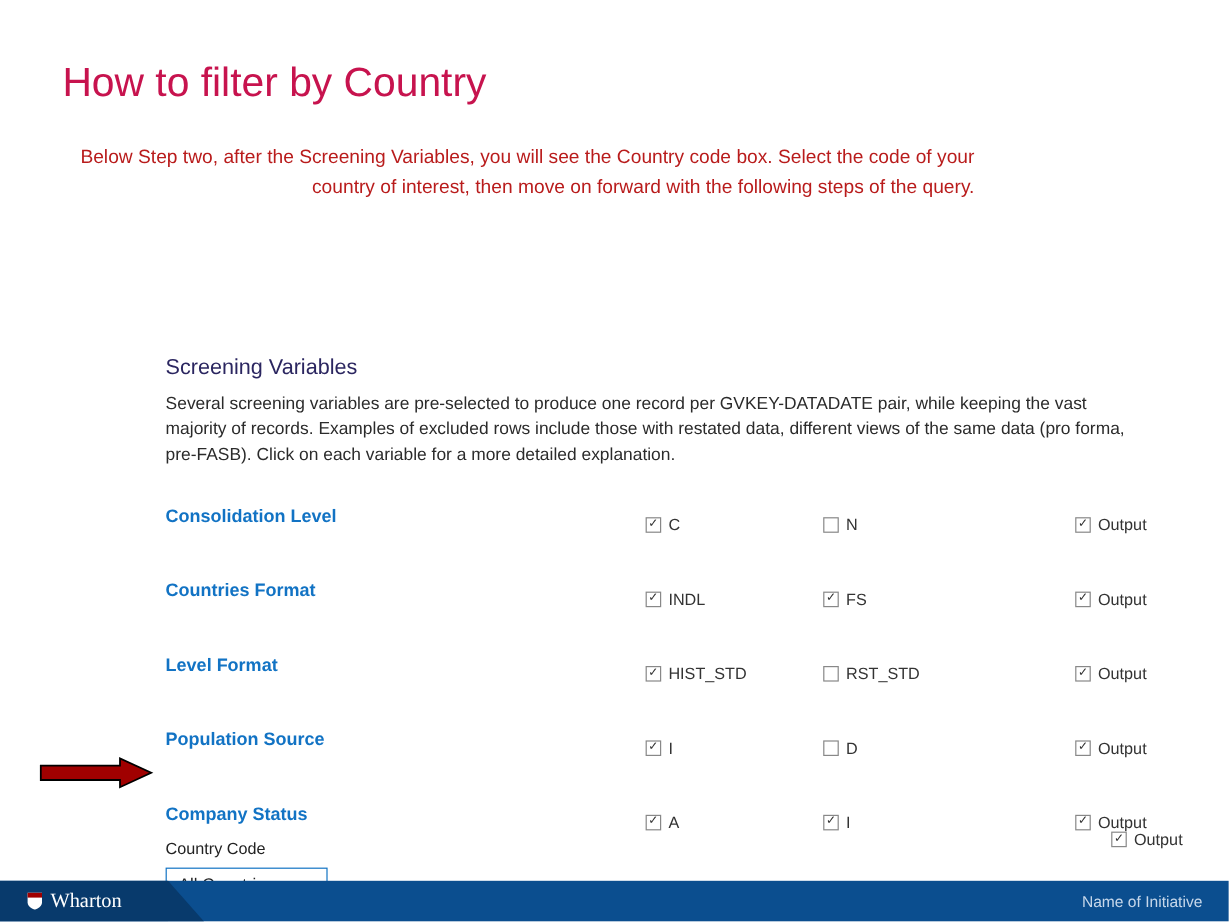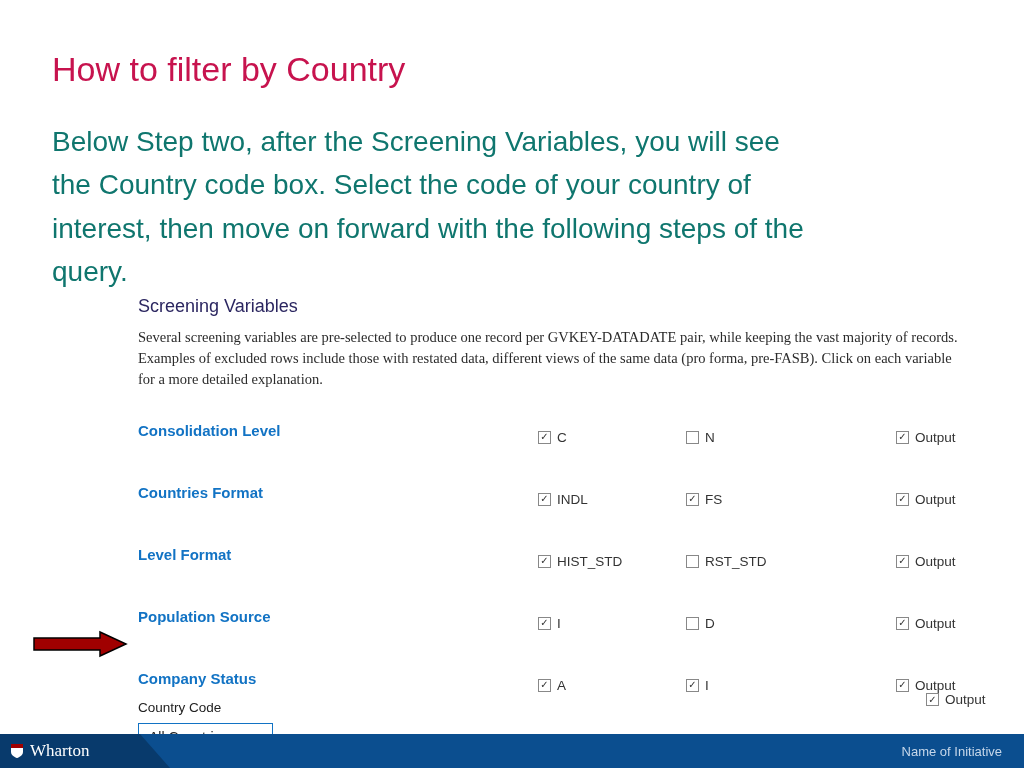--- a/index.html
+++ b/index.html
@@ -1,37 +1,37 @@
 <!DOCTYPE html>
 <html><head>
 <meta charset="utf-8">
 <style>
   * { box-sizing: border-box; margin: 0; padding: 0; }
   html, body { width: 1024px; height: 768px; font-family: Arial, Helvetica, sans-serif; background: #fff; overflow: hidden; }
   .slide { position: relative; width: 1024px; height: 768px; }
   .title { position: absolute; left: 52px; top: 50px; font-size: 34px; color: #c7134e; font-weight: 400; }
-  .intro { position: absolute; left: 52px; top: 120px; width: 760px; font-size: 28px; line-height: 1.55; color: #0f766e; }
+  .intro { position: absolute; left: 52px; top: 120px; width: 760px; font-size: 16px; line-height: 1.55; color: #b91c1c; text-align: right; }
   .panel { position: absolute; left: 138px; top: 296px; width: 840px; }
   .panel-h { font-size: 18px; color: #2b2660; margin-bottom: 10px; }
-  .panel-p { font-size: 14.5px; color: #2b2b2b; line-height: 1.45; width: 820px; margin-bottom: 18px; font-family: Liberation Serif, serif; }
+  .panel-p { font-size: 14.5px; color: #2b2b2b; line-height: 1.45; width: 820px; margin-bottom: 18px; }
   .row { display: flex; height: 30px; margin-top: 32px; }
   .row-label { flex: 0 0 400px; font-size: 15px; font-weight: 700; color: #1273c4; }
   .cell { display: flex; align-items: center; gap: 6px; font-size: 13.5px; color: #333; }
   .c1 { flex: 0 0 148px; }
   .c2 { flex: 0 0 210px; }
   .c3 { flex: 0 0 90px; }
   .chk { width: 13px; height: 13px; border: 1px solid #888; background: #fff; display: inline-flex; align-items: center; justify-content: center; font-size: 10px; color: #333; line-height: 1; }
   .chk.on::before { content: "✓"; }
   .country-label { font-size: 13.5px; color: #222; }
   .dropdown { margin-top: 8px; display: inline-flex; align-items: center; gap: 26px; border: 1px solid #1273c4; padding: 5px 10px; font-size: 14px; color: #222; background: #fff; text-decoration: underline; }
   .caret { width: 0; height: 0; border-left: 4px solid transparent; border-right: 4px solid transparent; border-top: 5px solid #333; }
   .output-right { position: absolute; left: 926px; top: 692px; display:flex; align-items:center; gap:6px; font-size:13.5px; color:#333; }
   .arrow { position: absolute; left: 30px; top: 629px; }
   .footer { position: absolute; left: 0; bottom: 0; width: 1024px; height: 34px; background: #0b4e8f; display: flex; align-items: center; }
-  .footer-left { width: 140px; height: 100%; background: #083a6c; display: flex; align-items: center; gap: 6px; padding-left: 10px; color: #fff; font-size: 17px; font-family: Georgia, 'Times New Roman', serif; }
+  .footer-left { width: 140px; height: 100%; background: #083a6c; display: flex; align-items: center; gap: 6px; padding-left: 22px; color: #fff; font-size: 17px; font-family: Georgia, 'Times New Roman', serif; }
   .footer-left::after { content: ""; position: absolute; left: 140px; bottom: 0; width: 0; height: 0; border-bottom: 34px solid #083a6c; border-right: 30px solid transparent; }
   .shield { width: 14px; height: 16px; }
   .footer-right { margin-left: auto; padding-right: 22px; color: #c6d7ea; font-size: 13px; }
 </style>
 </head>
 <body>
 <div class="slide">
 
 <h1 class="title">How to filter by Country</h1>
 <p class="intro">Below Step two, after the Screening Variables, you will see the Country code box. Select the code of your country of interest, then move on forward with the following steps of the query.</p>

